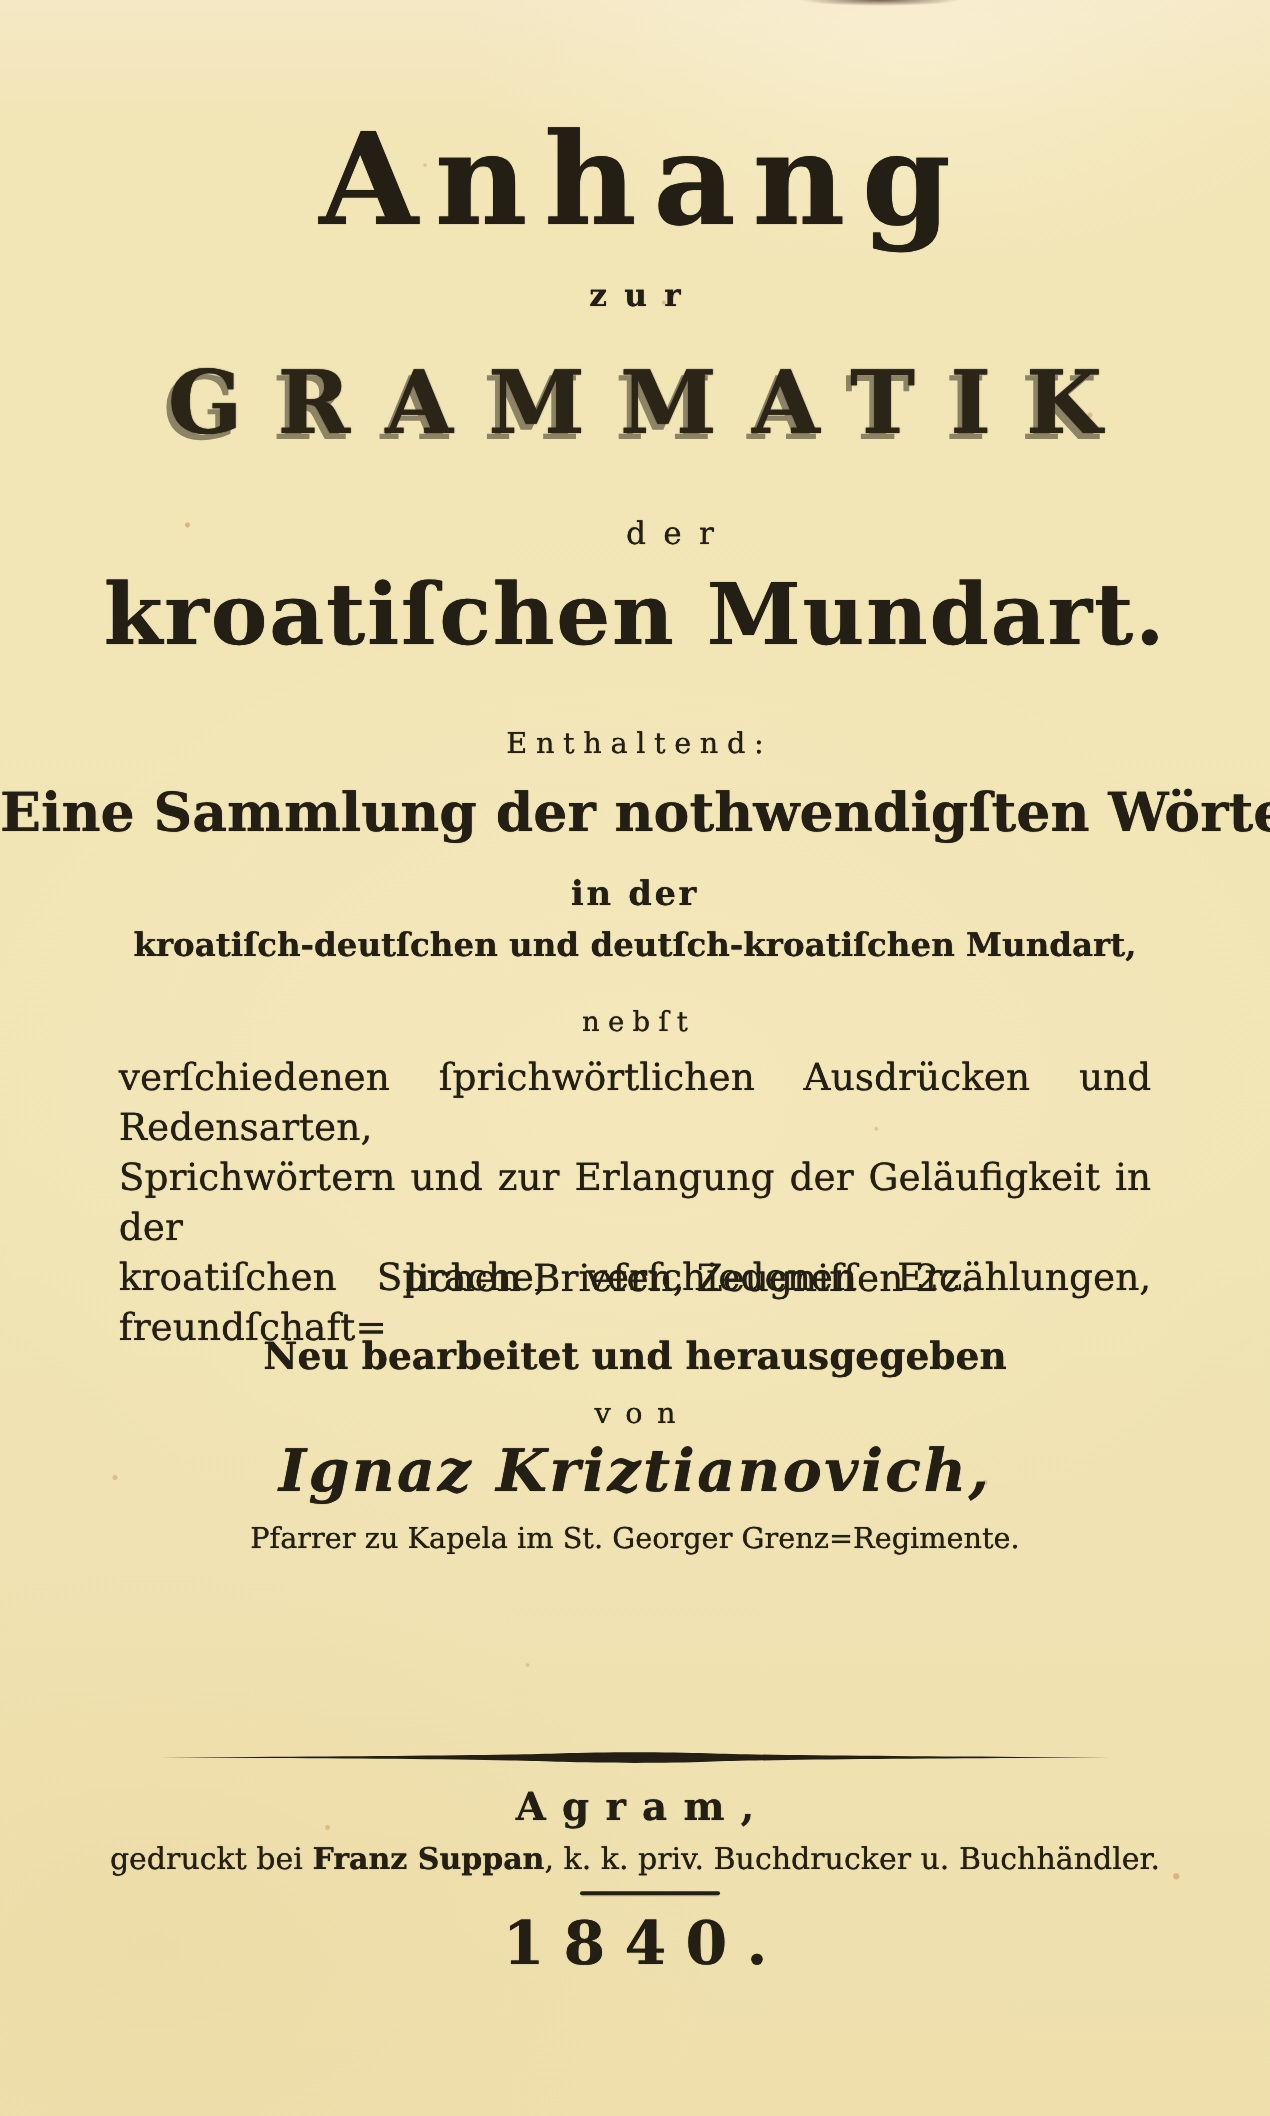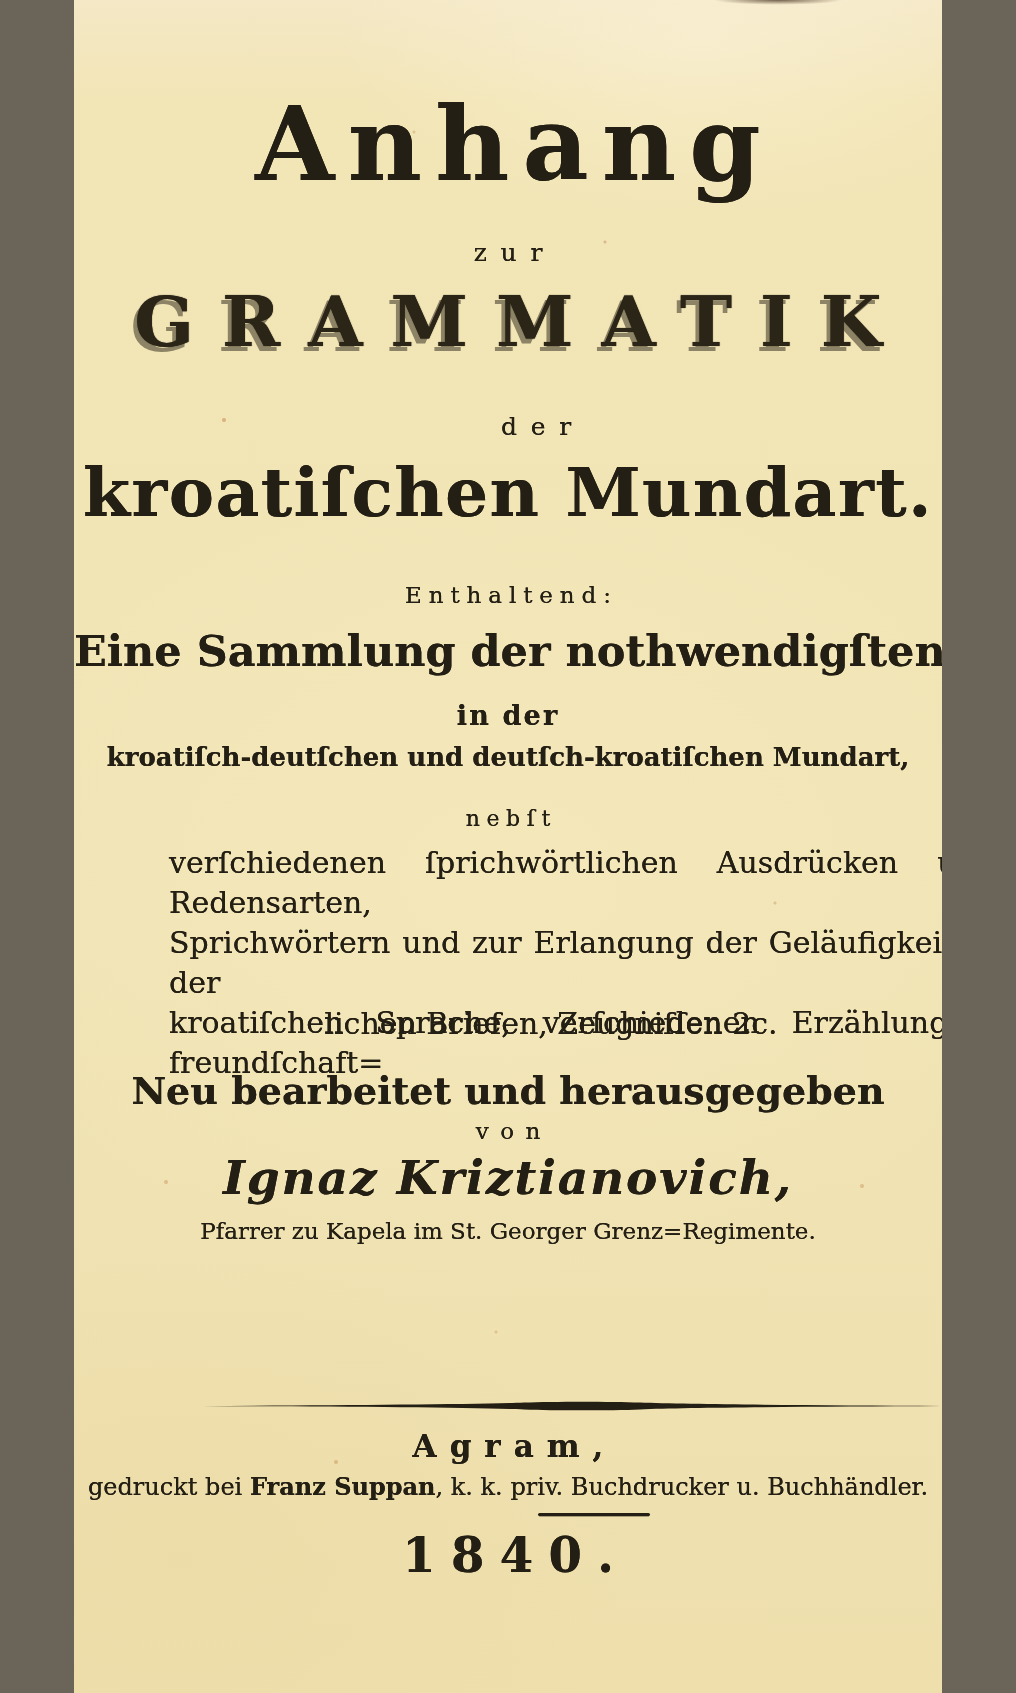--- a/index.html
+++ b/index.html
@@ -1,18 +1,18 @@
 <!DOCTYPE html>
 <html><head>
 <meta charset="utf-8">
 <style>
   html,body { margin:0; padding:0; background:#6b6459; }
   .page {
     position:relative;
-    width:868px; height:1693px;
+    width:1016px; height:1693px;
     margin:0 auto;
     overflow:hidden;
     font-family:"DejaVu Serif","Liberation Serif",serif;
     color:#241f14;
     background:
       radial-gradient(ellipse 520px 260px at 72% 2%, rgba(252,243,218,0.55), transparent 70%),
       radial-gradient(ellipse 760px 560px at 50% 52%, rgba(247,235,192,0.5), transparent 75%),
       radial-gradient(ellipse 600px 400px at 12% 92%, rgba(233,216,160,0.45), transparent 75%),
       linear-gradient(180deg,#f4e8c6 0%, #f2e5b6 6%, #f1e4b5 55%, #eedfad 100%);
   }
@@ -33,34 +33,34 @@
   }
   .scan-edge {
     position:absolute; top:0; left:624px; width:160px; height:7px;
     background:radial-gradient(ellipse 80px 6px at center top, rgba(70,50,35,0.75), transparent 80%);
   }
   .abs { position:absolute; left:0; width:100%; text-align:center; white-space:nowrap; }
   .ink { text-shadow:0 0 0.6px currentColor; }
 
   .series-title  { top:84px;  font-size:102px; font-weight:bold; letter-spacing:0.13em; text-indent:0.13em; }
   .prep          { font-size:25px; letter-spacing:0.55em; text-indent:0.55em; }
-  .prep-to       { top:238px; }
+  .prep-to       { top:222px;font-weight:bold; }
   .main-title    { top:280px; font-size:70px; font-weight:bold; letter-spacing:0.40em; text-indent:0.40em;
                    color:#2b2517; text-shadow:-4px 5px 0 rgba(40,34,22,0.50), 0 0 1px #1c1810; }
   .prep-of       { top:412px;padding-left:28px; }
   .subtitle      { top:452px; font-size:68px; font-weight:bold; letter-spacing:0.02em; }
   .containing    { top:582px; font-size:23px; letter-spacing:0.30em; text-indent:0.30em; }
   .summary-1     { top:626px; font-size:43px; font-weight:bold; }
   .summary-2     { top:700px; font-size:27px; font-weight:bold; letter-spacing:0.08em; }
   .summary-3     { top:742px; font-size:26px; font-weight:bold; }
   .summary-4     { top:806px; font-size:22px; letter-spacing:0.30em; text-indent:0.30em; }
   .justified-block { position:absolute; top:843px; left:95px; width:826px; }
   .jline         { font-size:30px; line-height:40px; text-align:justify; text-align-last:justify; text-shadow:0 0 0.6px currentColor; }
   .summary-last  { top:1006px; font-size:30px;padding-left:43px; }
-  .editor-line   { top:1068px; font-size:38px; font-weight:bold; }
+  .editor-line   { top:1068px; font-size:30px; font-weight:bold; }
   .by-label      { top:1118px; font-size:23px; letter-spacing:0.50em; text-indent:0.50em;text-align:center; }
   .editor-name   { top:1150px; font-size:47px; font-weight:bold; font-style:italic; letter-spacing:0.04em; }
   .editor-title  { top:1218px; font-size:23px; }
   .swelled-rule  { position:absolute; top:1398px; left:128px; width:760px; height:14px; }
   .imprint-place { top:1428px; font-size:31px; font-weight:bold; letter-spacing:0.42em; text-indent:0.42em; }
   .imprint-printer { top:1472px; font-size:24px; }
   .printer-name  { font-weight:bold; }
   .year-rule     { position:absolute; top:1513px; left:464px; width:112px; height:3px;
                    background:#241f14; border-radius:2px; box-shadow:0 2px 0 -1px rgba(36,31,20,0.35); }
   .imprint-year  { top:1527px; font-size:48px; font-weight:bold; letter-spacing:0.32em; text-indent:0.32em; }

